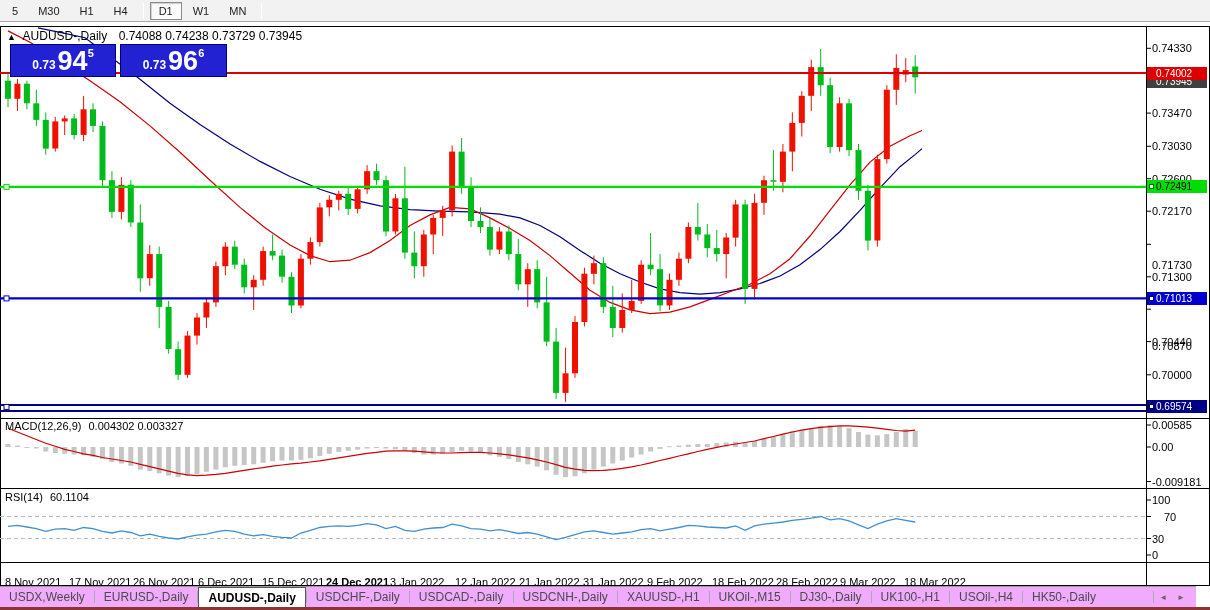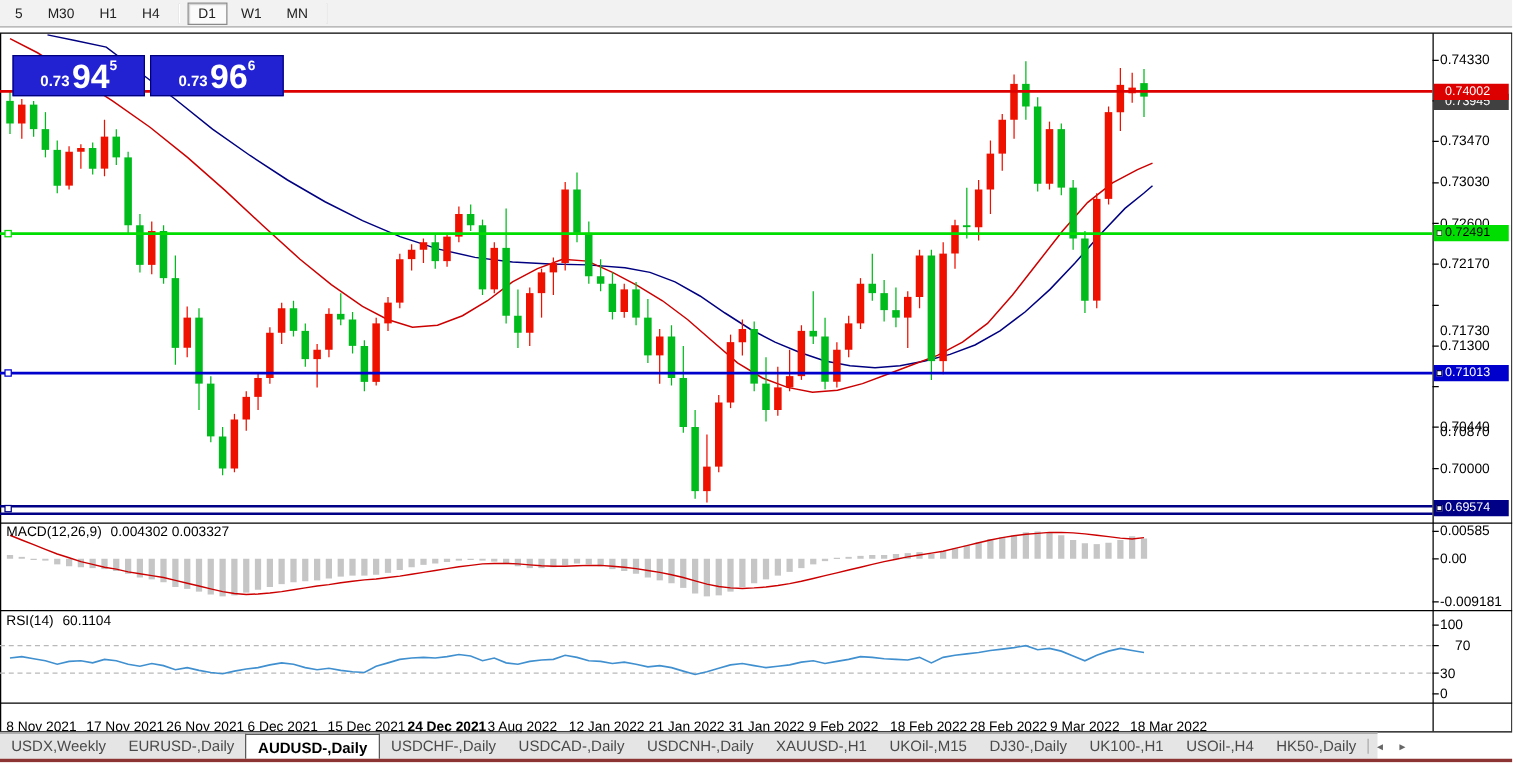--- a/index.html
+++ b/index.html
@@ -34,21 +34,21 @@
   .pp-main{font-size:27px;font-weight:bold;line-height:27px;margin-left:2px;}
   .pp-sup{font-size:11px;font-weight:bold;align-self:flex-start;margin-top:2px;}
   
   .tick-label{position:absolute;left:1152px;font-size:11px;color:#000;z-index:3;white-space:nowrap;}
   .badge{position:absolute;left:1147px;width:60px;height:13px;font-size:10px;line-height:13px;
     z-index:5;padding-left:9px;white-space:nowrap;}
   .badge .sq{position:absolute;left:2px;top:4px;width:5px;height:5px;background:#fff;}
   .panel-label{position:absolute;font-size:11px;color:#000;z-index:3;white-space:nowrap;}
   .date-label{position:absolute;top:576px;font-size:11px;color:#000;z-index:3;white-space:nowrap;}
   
-  #tabbar{position:absolute;left:0;top:586px;width:1102px;height:21px;background:#e5e5e5;
+  #tabbar{position:absolute;left:0;top:586px;width:1196px;height:21px;background:#f0abfc;
     border-top:1px solid #9a9a9a;display:flex;align-items:stretch;z-index:10;}
   .tab{font-size:12px;color:#4a4a4a;display:flex;align-items:center;padding:0 9px;cursor:pointer;white-space:nowrap;}
   .tab.active{background:#fff;color:#000;font-weight:bold;border:1px solid #5a5a5a;border-bottom:none;margin-top:0px;}
   .tab-sep{width:1px;align-self:center;height:12px;background:#aaa;}
   #tab-arrows{margin-left:auto;display:flex;align-items:center;padding-right:6px;}
   .tab-arrow{font-size:8px;color:#666;padding:2px 5px;cursor:pointer;}
   #bottom-strip{position:absolute;left:0;top:607px;width:1210px;height:3px;background:#8c3333;z-index:11;}
 </style>
 </head>
 <body>
@@ -400,20 +400,25 @@
       <div class="tf-btn">M30</div>
       <div class="tf-btn">H1</div>
       <div class="tf-btn">H4</div>
       <div class="tb-sep"></div>
       <div class="tf-btn active">D1</div>
       <div class="tf-btn">W1</div>
       <div class="tf-btn">MN</div>
       <div class="tb-sep"></div>
     </div>
 
+  <div id="sym-title">
+    <span class="tri">▲</span>
+    <span>AUDUSD-,Daily</span>
+    <span style="margin-left:8px">0.74088 0.74238 0.73729 0.73945</span>
+  </div>
 
   <div id="widget">
     <div class="wrow2">
       <div id="sell-panel" class="price-panel">
         <span class="pp-prefix">0.73</span>
         <span class="pp-main">94</span>
         <span class="pp-sup">5</span>
       </div>
       <div id="buy-panel" class="price-panel">
         <span class="pp-prefix">0.73</span>
@@ -455,21 +460,21 @@
       <div class="badge" style="top: 66.5px; background: rgb(221, 0, 0); color: rgb(255, 255, 255);">0.74002</div>
       <div class="badge" style="top: 180.445px; background: rgb(0, 221, 0); color: rgb(0, 0, 0);">0.72491<span class="sq" style="border: 1px solid rgb(0, 119, 0);"></span></div>
       <div class="badge" style="top: 291.9px; background: rgb(0, 0, 204); color: rgb(255, 255, 255);">0.71013<span class="sq" style="border: 1px solid rgb(0, 0, 79);"></span></div>
       <div class="badge" style="top: 400.415px; background: rgb(0, 0, 134); color: rgb(255, 255, 255);">0.69574<span class="sq" style="border: 1px solid rgb(0, 0, 79);"></span></div>
       <div class="date-label" style="left: 5px;">8 Nov 2021</div>
       <div class="date-label" style="left: 69px;">17 Nov 2021</div>
       <div class="date-label" style="left: 133px;">26 Nov 2021</div>
       <div class="date-label" style="left: 198px;">6 Dec 2021</div>
       <div class="date-label" style="left: 262px;">15 Dec 2021</div>
       <div class="date-label" style="left: 326px; font-weight: bold;">24 Dec 2021</div>
-      <div class="date-label" style="left: 390px;">3 Aug 2022</div>
+      <div class="date-label" style="left: 390px;">3 Jan 2022</div>
       <div class="date-label" style="left: 455px;">12 Jan 2022</div>
       <div class="date-label" style="left: 519px;">21 Jan 2022</div>
       <div class="date-label" style="left: 583px;">31 Jan 2022</div>
       <div class="date-label" style="left: 647px;">9 Feb 2022</div>
       <div class="date-label" style="left: 712px;">18 Feb 2022</div>
       <div class="date-label" style="left: 776px;">28 Feb 2022</div>
       <div class="date-label" style="left: 840px;">9 Mar 2022</div>
       <div class="date-label" style="left: 904px;">18 Mar 2022</div>
     </div>
 

